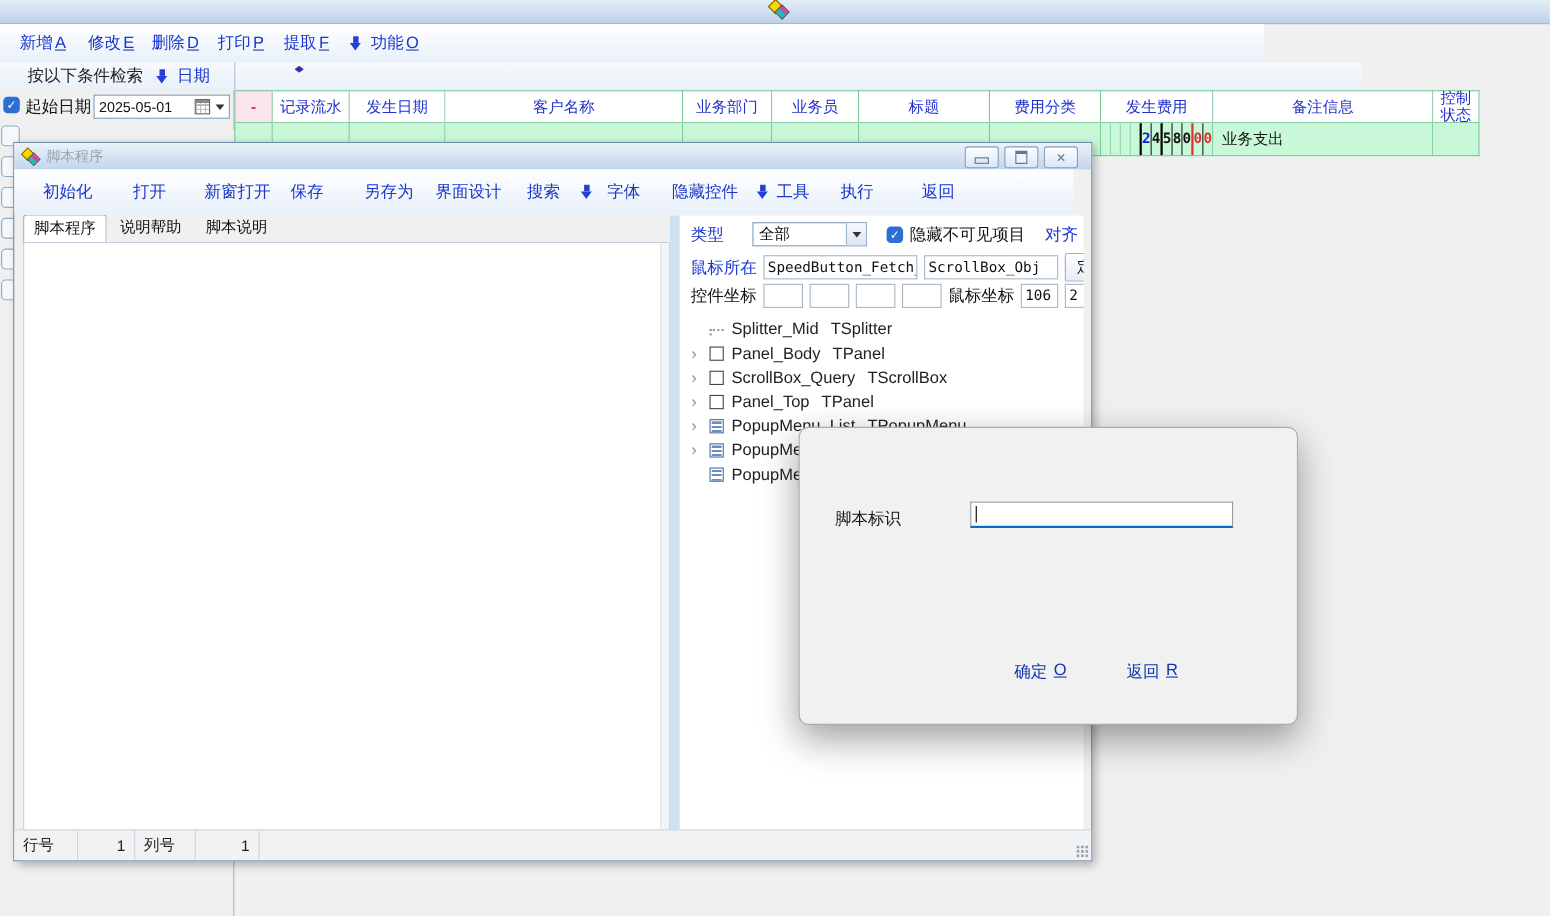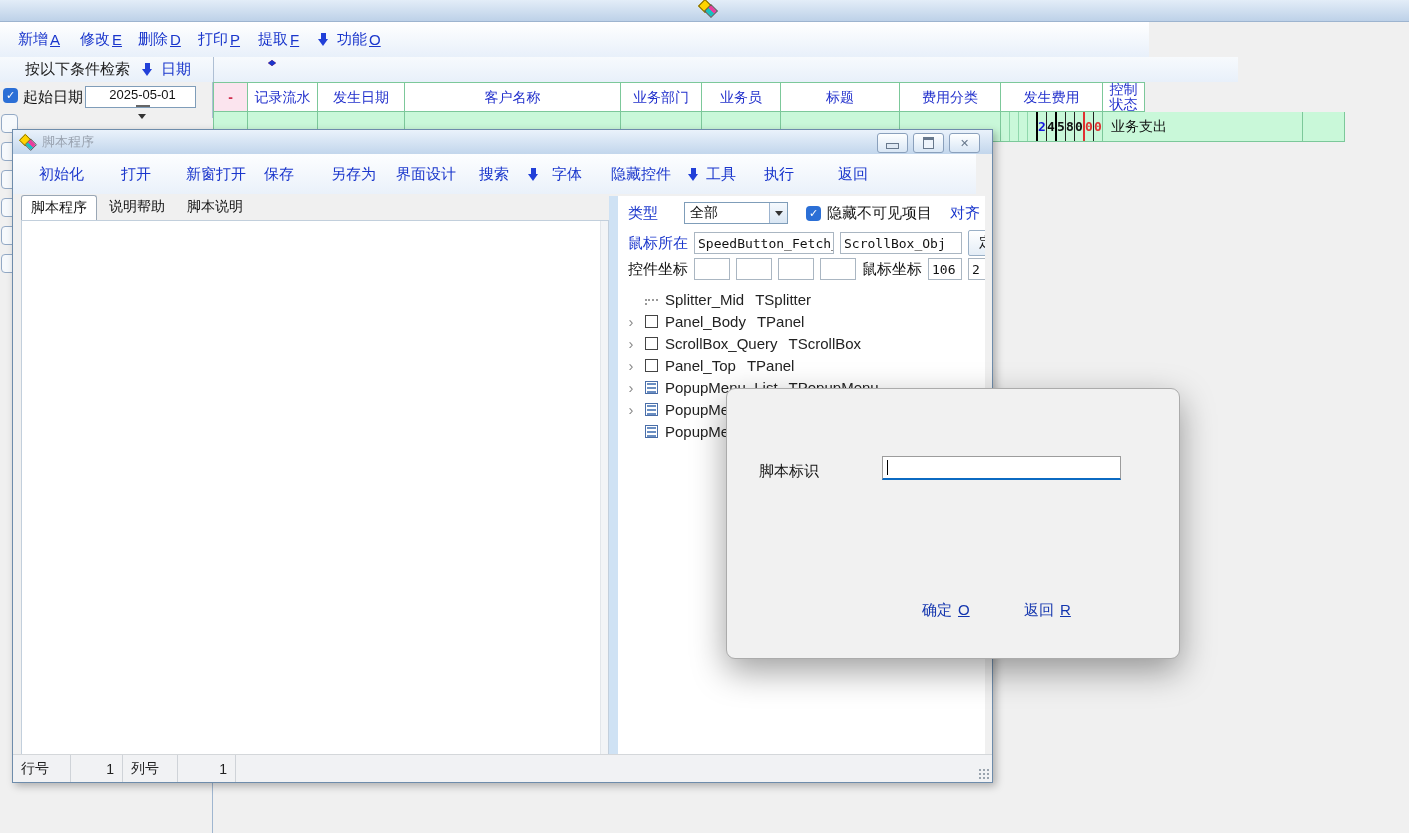--- a/index.html
+++ b/index.html
@@ -32,22 +32,22 @@
   .swap-icon .bar::before,.swap-icon .bar::after{content:"";position:absolute;top:-2px;border-top:3.5px solid transparent;border-bottom:3.5px solid transparent;}
   .swap-icon .r::before{left:-4px;border-right:4px solid #cc1111;}
   .swap-icon .r::after{right:-4px;border-left:4px solid #cc1111;}
   .swap-icon .b::before{left:-4px;border-right:4px solid #1a36cc;}
   .swap-icon .b::after{right:-4px;border-left:4px solid #1a36cc;}
   
   .query-row{left:0;top:84px;width:212px;height:30px;}
   .chk{width:15px;height:15px;border-radius:4px;background:#2b6fd6;display:inline-flex;align-items:center;justify-content:center;}
   .chk::before{content:"✓";color:#fff;font-size:11px;font-weight:bold;}
   .q-label{font-size:15px;color:#111;}
-  .datecombo{position:absolute;left:85px;top:2px;width:111px;height:22px;background:#fff;
-    border:1px solid #7f9db9;display:flex;align-items:center;box-sizing:border-box;padding-left:4px;gap:3px;flex-direction:column;}
+  .datecombo{position:absolute;left:85px;top:2px;width:124px;height:22px;background:#fff;
+    border:1px solid #7f9db9;display:flex;align-items:center;box-sizing:border-box;padding-left:4px;gap:3px;}
   .datecombo .val{font-size:13px;color:#111;flex:1;}
   .cal-icon{width:12px;height:12px;border:1px solid #666;
     background:linear-gradient(#888 3px,transparent 3px),
     repeating-linear-gradient(90deg,#bbb 0 1px,transparent 1px 4px),
     repeating-linear-gradient(#bbb 0 1px,transparent 1px 4px);}
   .dc-arrow{width:0;height:0;border:4px solid transparent;border-top:5px solid #333;margin:4px 4px 0 2px;}
   .left-strip{left:0;top:110px;width:12px;height:180px;}
   .strip-box{position:absolute;left:1px;width:15px;height:17px;border:1px solid #93a9c5;border-radius:4px;background:#f6f9fc;}
   
   .grid-header{left:213px;top:82px;display:flex;height:30px;}
@@ -209,20 +209,21 @@
 <div class="abs grid-header">
   <div class="col pink" style="width:35px">-</div>
   <div class="col" style="width:70px">记录流水</div>
   <div class="col" style="width:87px">发生日期</div>
   <div class="col" style="width:216px">客户名称</div>
   <div class="col" style="width:81px">业务部门</div>
   <div class="col" style="width:79px">业务员</div>
   <div class="col" style="width:119px">标题</div>
   <div class="col" style="width:101px">费用分类</div>
   <div class="col" style="width:102px">发生费用</div>
+  <div class="col" style="width:200px">备注信息</div>
   <div class="col wrap" style="width:42px">控制状态</div>
 </div>
 
 <div class="abs grid-row">
   <div class="col" style="width:35px"></div>
   <div class="col" style="width:70px"></div>
   <div class="col" style="width:87px"></div>
   <div class="col" style="width:216px"></div>
   <div class="col" style="width:81px"></div>
   <div class="col" style="width:79px"></div>

